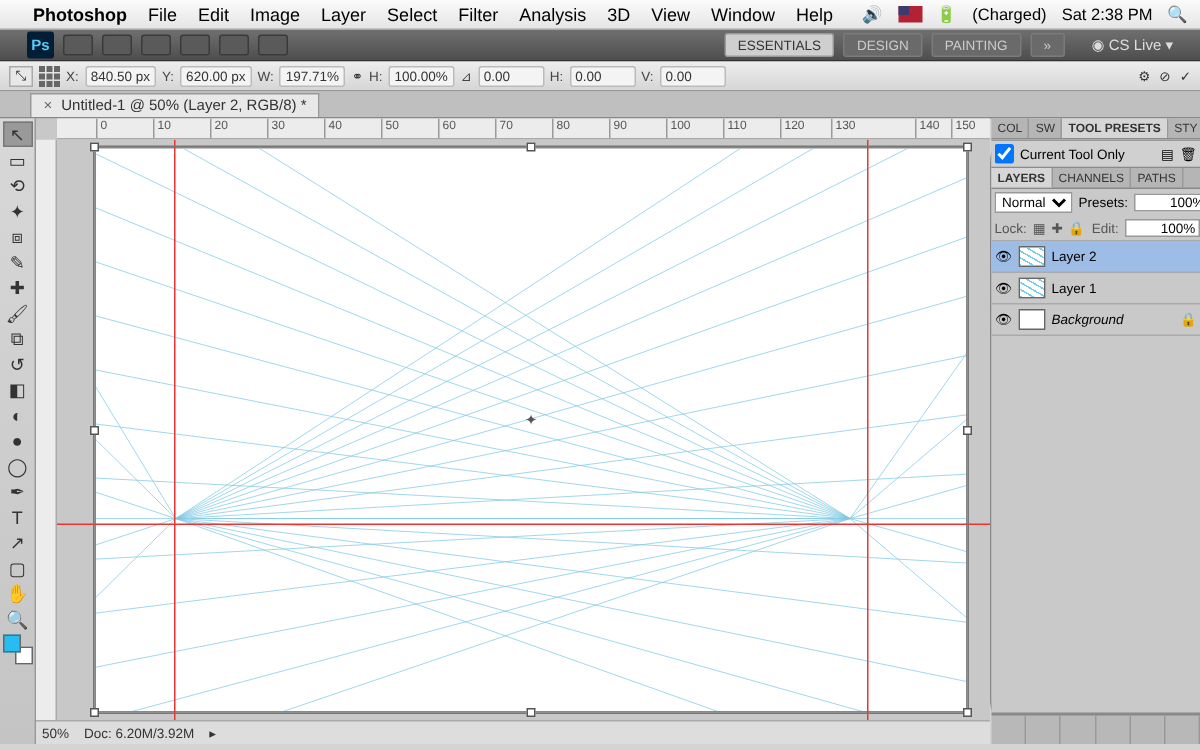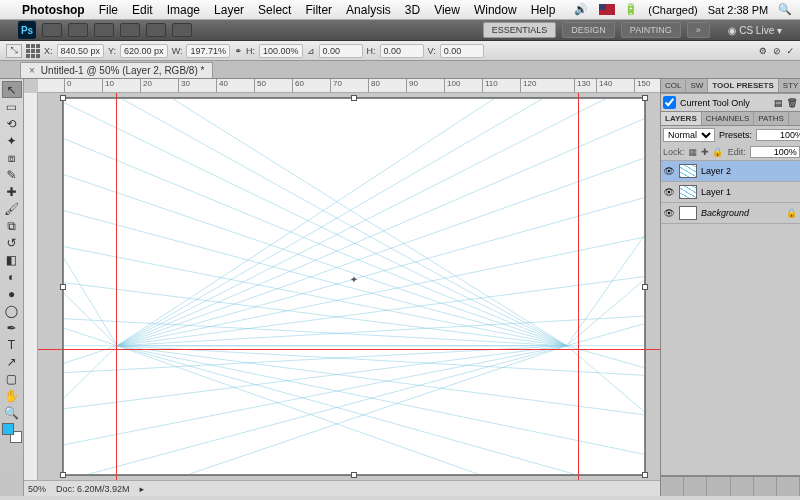--- a/index.html
+++ b/index.html
@@ -61,21 +61,21 @@
 .transform { position:absolute;left:24px;top:4px;right:14px;bottom:4px;border:1px solid #777; }
 .handle { position:absolute;width:6px;height:6px;background:#fff;border:1px solid #555; }
 .h-tl{left:-3px;top:-3px}.h-tr{right:-3px;top:-3px}.h-bl{left:-3px;bottom:-3px}.h-br{right:-3px;bottom:-3px}
 .h-t{left:50%;top:-3px;margin-left:-3px}.h-b{left:50%;bottom:-3px;margin-left:-3px}
 .h-l{left:-3px;top:50%;margin-top:-3px}.h-r{right:-3px;top:50%;margin-top:-3px}
 .center { position:absolute;left:50%;top:48%;width:10px;height:10px;margin:-5px;color:#555;font-size:10px;text-align:center; }
 
 .statusbar { height:16px;background:#ddd;border-top:1px solid #aaa;display:flex;align-items:center;font-size:9px;color:#333;padding:0 4px;gap:10px; }
 
 
-.rightcol { width:140px;background:#bfbfbf;border-left:1px solid #888;display:flex;flex-direction:column; }
+.rightcol { width:140px;background:#bfbfbf;border-left:1px solid #888;display:flex;flex-direction:column;border-radius:30px; }
 .panelgroup { border-bottom:1px solid #8a8a8a;background:#c9c9c9; }
 .paneltabs { display:flex;background:#b5b5b5;border-bottom:1px solid #8a8a8a;font-size:8px; }
 .paneltabs .ptab { padding:2px 4px;border-right:1px solid #999;color:#333;white-space:nowrap; }
 .paneltabs .ptab.active { background:#d6d6d6;font-weight:bold; }
 .panelbody { padding:4px;font-size:9px;color:#333; }
 .bigspace { height:134px; }
 .toolpreset-msg { font-style:italic;color:#555;font-size:9px;padding:2px; }
 .checkrow { display:flex;align-items:center;gap:4px;padding:2px;border-top:1px solid #999;background:#d0d0d0;font-size:9px; }
 
 .layersopts { display:flex;align-items:center;gap:4px;padding:2px;font-size:9px; }
@@ -234,22 +234,22 @@
       <div class="tick" style="left:140px">30</div>
       <div class="tick" style="left:178px">40</div>
       <div class="tick" style="left:216px">50</div>
       <div class="tick" style="left:254px">60</div>
       <div class="tick" style="left:292px">70</div>
       <div class="tick" style="left:330px">80</div>
       <div class="tick" style="left:368px">90</div>
       <div class="tick" style="left:406px">100</div>
       <div class="tick" style="left:444px">110</div>
       <div class="tick" style="left:482px">120</div>
-      <div class="tick" style="left:536px">130</div>
-      <div class="tick" style="left:558px">140</div>
+      <div class="tick" style="left:516px">130</div>
+      <div class="tick" style="left:572px">140</div>
       <div class="tick" style="left:596px">150</div>
     </div>
     <div class="canvasrow">
       <div class="ruler-v"></div>
       <div class="stage">
         <div class="artboard">
           <svg viewBox="0 0 600 380" preserveAspectRatio="none">
             <g stroke="#7ec8e3" stroke-width="0.5">
 
               <line x1="55" y1="250" x2="600" y2="-100"></line>

